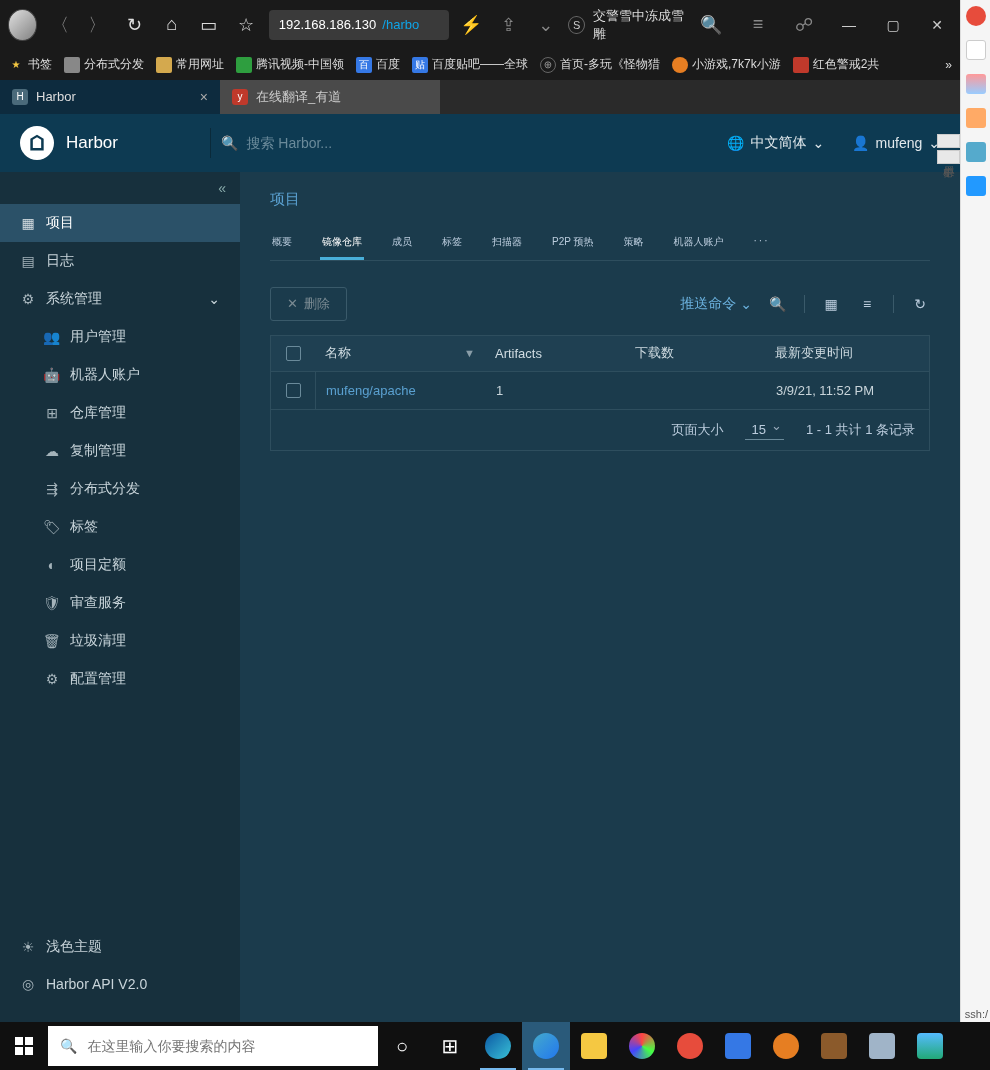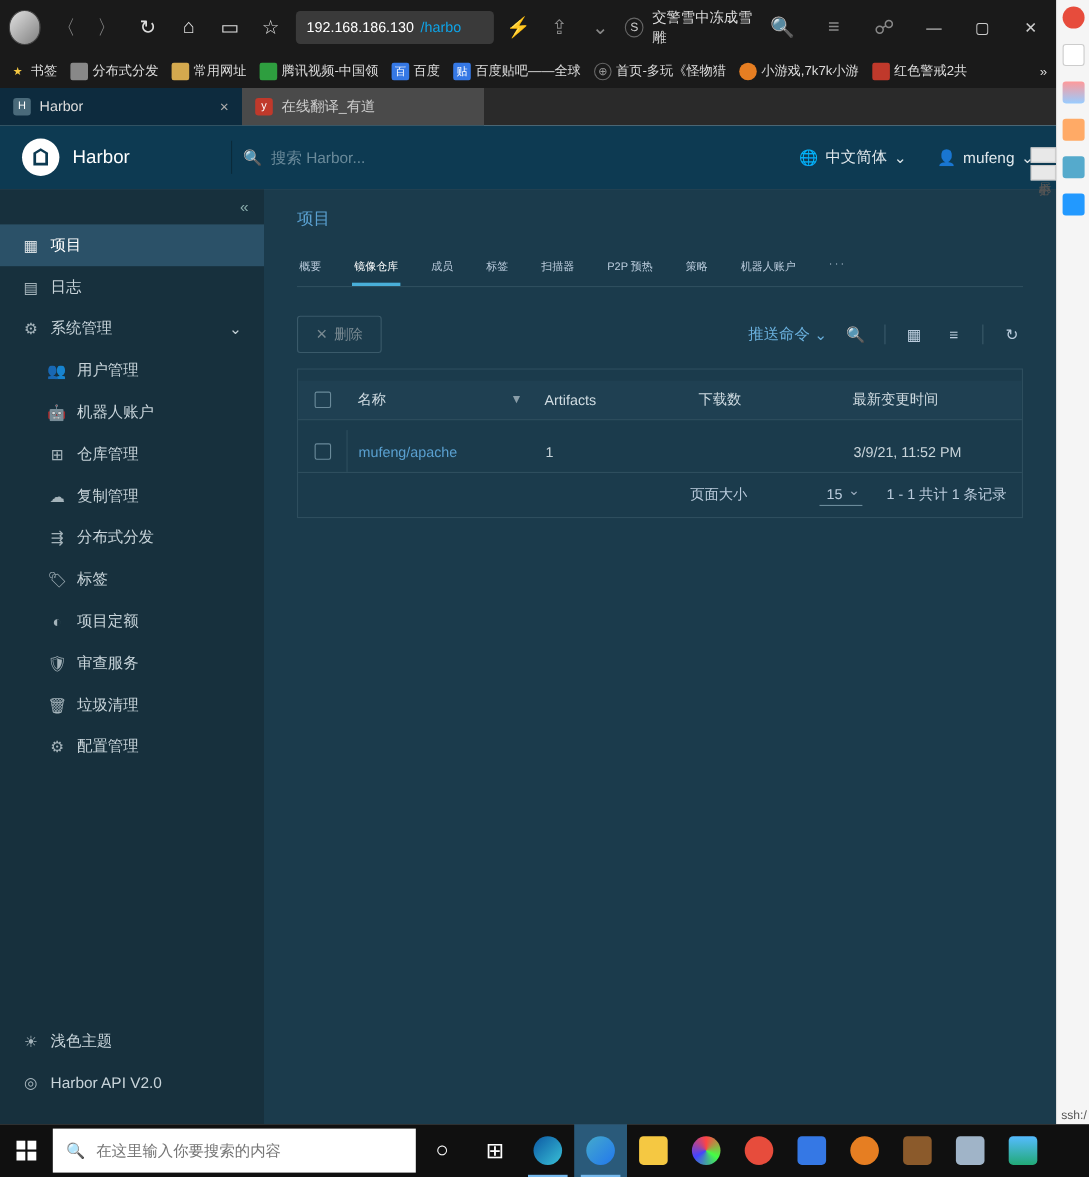--- a/index.html
+++ b/index.html
@@ -71,35 +71,35 @@
 .subtab.more { letter-spacing: 2px; }
 
 .toolbar { display: flex; align-items: center; margin: 26px 0 14px 0; }
 .del-btn { border: 1px solid #3a5a6a; background: transparent; color: #7a8a92; padding: 7px 16px; font-size: 13px; border-radius: 3px; display: flex; align-items: center; gap: 6px; cursor: not-allowed; }
 .toolbar-right { margin-left: auto; display: flex; align-items: center; gap: 16px; color: #bcd; font-size: 14px; }
 .push-cmd { color: #6ab0dd; display: flex; align-items: center; gap: 4px; }
 .tool-ico { width: 20px; height: 20px; display: flex; align-items: center; justify-content: center; cursor: pointer; }
 .divider { width: 1px; height: 18px; background: #3a5a6a; }
 
 .data-table { border: 1px solid #2e4e5e; }
-.thead, .trow { display: flex; align-items: center; border-bottom: 1px solid #2e4e5e; font-size: 13px; margin-top: 10px; }
+.thead, .trow { display: flex; align-items: center; border-bottom: 1px solid #2e4e5e; font-size: 13px; }
 .thead { background: #1f4052; color: #d0dce2; height: 36px; }
 .trow { height: 38px; }
 .cell { padding: 0 10px; }
 .c-check { width: 44px; display: flex; justify-content: center; }
 .chk { width: 15px; height: 15px; border: 1px solid #6a8a9a; border-radius: 2px; }
 .c-name { width: 170px; display: flex; align-items: center; gap: 10px;}
 .c-name .filter-ico { margin-left: auto; opacity:0.6; font-size:11px;}
 .c-art { width: 140px; }
 .c-down { width: 140px; }
 .c-time { flex: 1; }
 .trow .c-name a { color: #5aa0d0; text-decoration: none; border-left: 1px solid #2e4e5e; padding-left: 10px; margin-left:-10px; height:38px; display:flex; align-items:center;text-align:right;}
 .trow .c-art, .trow .c-down, .trow .c-time { border-left: 1px solid transparent; }
 .tfoot { display: flex; justify-content: flex-end; align-items: center; gap: 22px; padding: 10px 14px; font-size: 13px; color: #bcd; }
-.page-size-sel { border-bottom: 1px solid #6a8a9a; padding: 2px 18px 2px 6px; position: relative; margin-left: 44px; }
+.page-size-sel { border-bottom: 1px solid #6a8a9a; padding: 2px 18px 2px 6px; position: relative; }
 .page-size-sel::after { content: "⌄"; position: absolute; right: 2px; top: -2px; color: #9ab; }
 
 
 .side-floats { position: absolute; right: 0; top: 134px; display: flex; flex-direction: column; }
 .float-tab { writing-mode: vertical-rl; background: #e8e8e8; color: #555; font-size: 11px; padding: 6px 3px; border: 1px solid #ccc; margin-bottom: 2px; }
 
 
 .right-strip { position: absolute; right: 0; top: 0; width: 30px; height: 1022px; background: #f5f5f5; border-left: 1px solid #ddd; display: flex; flex-direction: column; align-items: center; padding-top: 6px; gap: 14px; }
 .right-strip .ric { width: 20px; height: 20px; border-radius: 3px; }
 .ssh-label { position: absolute; bottom: 50px; right: 2px; font-size: 11px; color: #555; }

